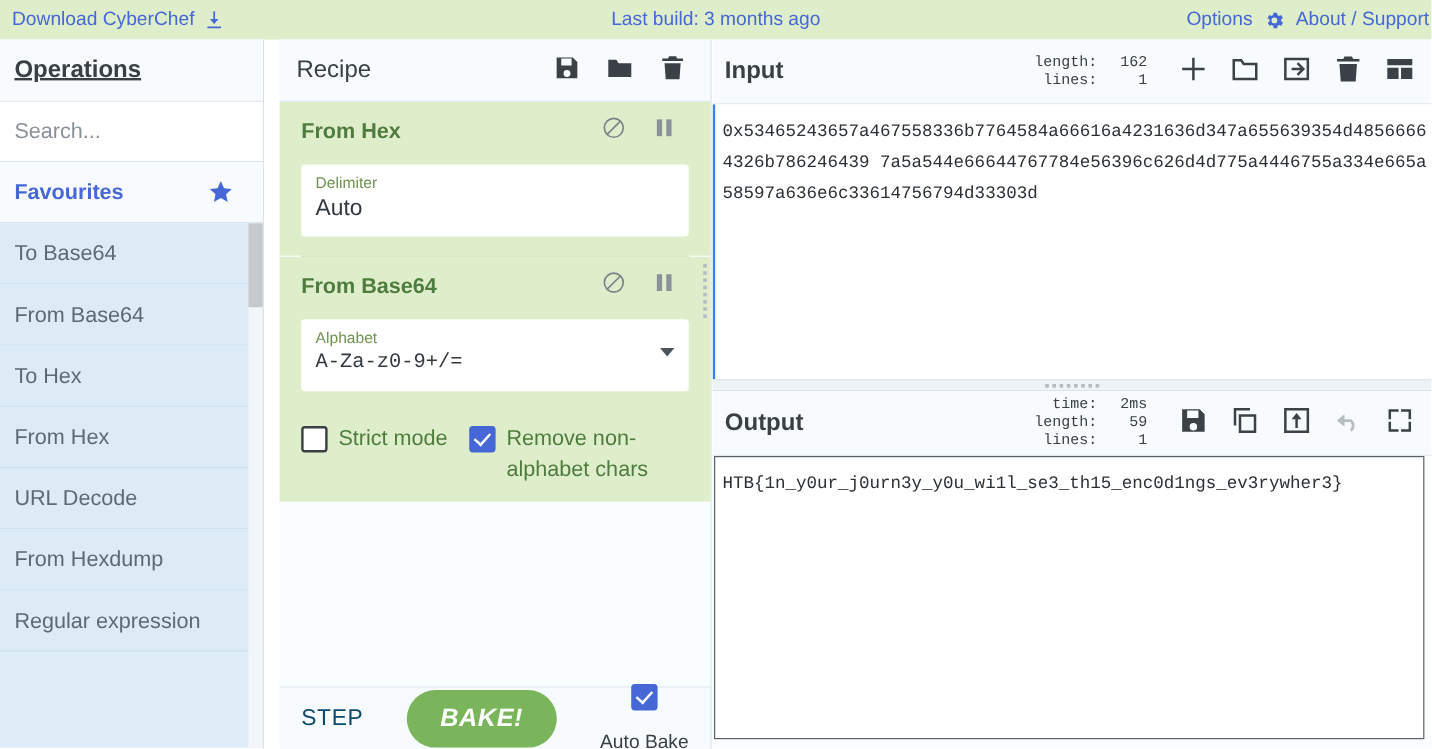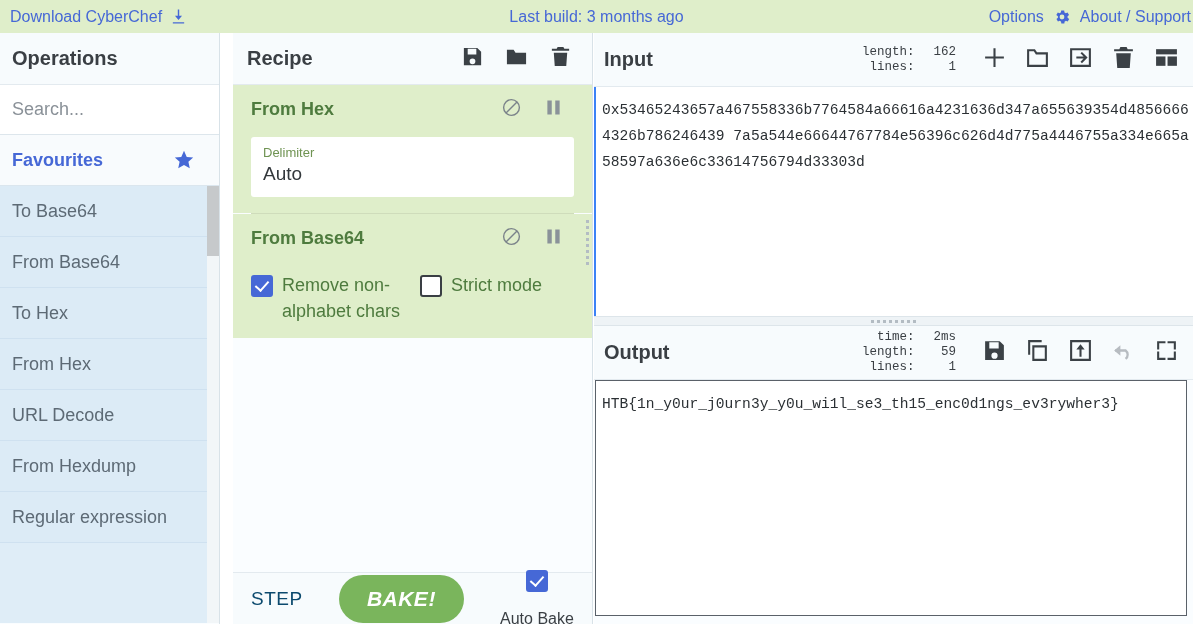--- a/index.html
+++ b/index.html
@@ -32,20 +32,21 @@
   .ops-col {
     position: absolute; left: 0; top: 33px; width: 220px; height: 591px;
     background: #fafdff;
     border-right: 1px solid #d8e2e8;
   }
   .ops-title {
     height: 52px; display: flex; align-items: center; padding-left: 12px;
     font-size: 20px; font-weight: bold; color: #3a3f44;
     border-bottom: 1px solid #e3eaef;
     background: #f7fbfd;
+    text-decoration: underline;
   }
   .ops-search {
     height: 50px; display: flex; align-items: center; padding-left: 12px;
     font-size: 18px; color: #8a9198;
     border-bottom: 1px solid #dde6ec;
     background: #fff;
   }
   .ops-fav {
     height: 51px; display: flex; align-items: center; justify-content: space-between;
     padding: 0 24px 0 12px;
@@ -75,21 +76,21 @@
     position: absolute; left: 233px; top: 33px; width: 360px; height: 591px;
     background: #fafdff;
     border-right: 1px solid #d8e2e8;
   }
   .rec-head {
     height: 52px; display: flex; align-items: center; justify-content: space-between;
     padding: 0 20px 0 14px;
     border-bottom: 1px solid #e3eaef;
     background: #f7fbfd;
   }
-  .rec-title { font-size: 20px; font-weight: bold; color: #3a3f44; }
+  .rec-title { font-size: 20px; font-weight: normal; color: #3a3f44; }
   .rec-icons { display: flex; align-items: center; gap: 21px; }
   .rec-icons svg { width: 23px; height: 23px; fill: #3b4146; }
   .rec-body { position: relative; background: #fafdff; height: 487px; }
   .op-block { background: #dfeeca; }
   .op-head {
     height: 48px; display: flex; align-items: center; justify-content: space-between;
     padding: 0 28px 0 18px;
   }
   .op-name { font-size: 18px; font-weight: bold; color: #4e7b3e; }
   .op-ctrls { display: flex; align-items: center; gap: 21px; }
@@ -290,28 +291,35 @@
                 </svg>
             </span>
             <span>
               <svg viewBox="0 0 24 24">
                   <rect x="5" y="4" width="5" height="16" fill="#8a9299"></rect>
                   <rect x="14" y="4" width="5" height="16" fill="#8a9299"></rect>
                 </svg>
             </span>
           </span>
         </div>
+        <div class="op-args">
+          <div class="arg-box">
+            <div class="arg-label">Alphabet</div>
+            <div class="arg-value mono">A-Za-z0-9+/=</div>
+            <span class="arg-caret"></span>
+          </div>
+        </div>
         <div class="checks">
+          <span class="chk-wrap">
+            <span class="chk"></span>
+            <span class="chk-label">Strict mode</span>
+          </span>
           <span class="chk-wrap">
             <span class="chk on"></span>
             <span class="chk-label">Remove non-alphabet chars</span>
-          </span>
-          <span class="chk-wrap">
-            <span class="chk"></span>
-            <span class="chk-label">Strict mode</span>
           </span>
         </div>
       </div>
     </div>
 
     <div class="rec-controls">
       <span class="step-btn">STEP</span>
       <button class="bake-btn">BAKE!</button>
       <span class="autobake">
         <span class="chk on"></span>

